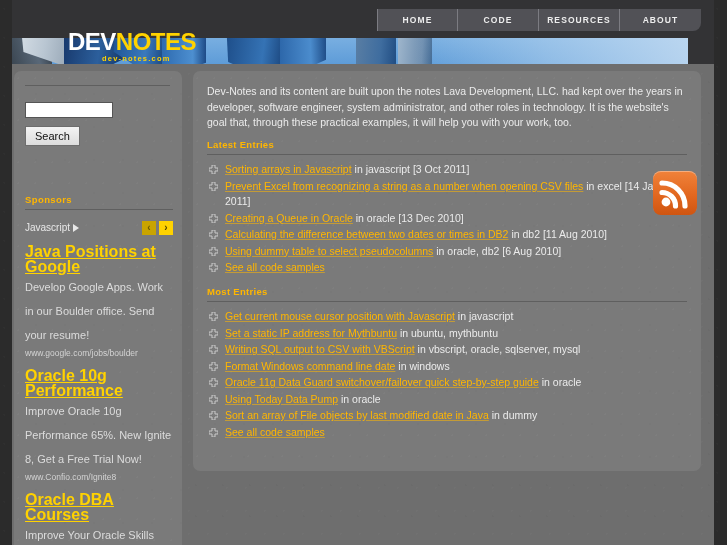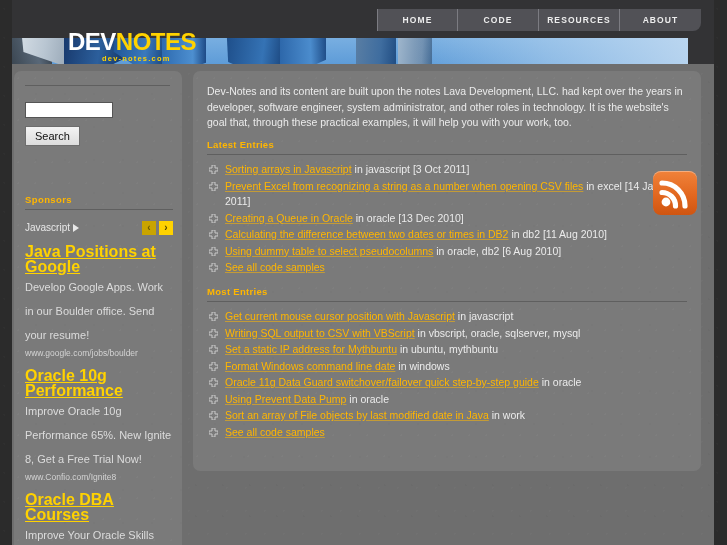--- a/index.html
+++ b/index.html
@@ -424,46 +424,46 @@
       <ul class="entry-list">
         <li><span class="bullet-icon">
               <svg width="9" height="9" viewBox="0 0 9 9">
                 <path d="M3 0h3v3h3v3H6v3H3V6H0V3h3z" fill="none" stroke="#c9c9c9" stroke-width="1"></path>
               </svg>
             </span><span class="entry-link">Get current mouse cursor position with Javascript</span><span class="entry-meta"> in javascript</span></li>
         <li><span class="bullet-icon">
               <svg width="9" height="9" viewBox="0 0 9 9">
                 <path d="M3 0h3v3h3v3H6v3H3V6H0V3h3z" fill="none" stroke="#c9c9c9" stroke-width="1"></path>
               </svg>
+            </span><span class="entry-link">Set a static IP address for Mythbuntu</span><span class="entry-meta"> in ubuntu, mythbuntu</span></li>
+        <li><span class="bullet-icon">
+              <svg width="9" height="9" viewBox="0 0 9 9">
+                <path d="M3 0h3v3h3v3H6v3H3V6H0V3h3z" fill="none" stroke="#c9c9c9" stroke-width="1"></path>
+              </svg>
             </span><span class="entry-link">Writing SQL output to CSV with VBScript</span><span class="entry-meta"> in vbscript, oracle, sqlserver, mysql</span></li>
         <li><span class="bullet-icon">
               <svg width="9" height="9" viewBox="0 0 9 9">
                 <path d="M3 0h3v3h3v3H6v3H3V6H0V3h3z" fill="none" stroke="#c9c9c9" stroke-width="1"></path>
               </svg>
-            </span><span class="entry-link">Set a static IP address for Mythbuntu</span><span class="entry-meta"> in ubuntu, mythbuntu</span></li>
-        <li><span class="bullet-icon">
-              <svg width="9" height="9" viewBox="0 0 9 9">
-                <path d="M3 0h3v3h3v3H6v3H3V6H0V3h3z" fill="none" stroke="#c9c9c9" stroke-width="1"></path>
-              </svg>
             </span><span class="entry-link">Format Windows command line date</span><span class="entry-meta"> in windows</span></li>
         <li><span class="bullet-icon">
               <svg width="9" height="9" viewBox="0 0 9 9">
                 <path d="M3 0h3v3h3v3H6v3H3V6H0V3h3z" fill="none" stroke="#c9c9c9" stroke-width="1"></path>
               </svg>
             </span><span class="entry-link">Oracle 11g Data Guard switchover/failover quick step-by-step guide</span><span class="entry-meta"> in oracle</span></li>
         <li><span class="bullet-icon">
               <svg width="9" height="9" viewBox="0 0 9 9">
                 <path d="M3 0h3v3h3v3H6v3H3V6H0V3h3z" fill="none" stroke="#c9c9c9" stroke-width="1"></path>
               </svg>
-            </span><span class="entry-link">Using Prevent Data Pump</span><span class="entry-meta"> in oracle</span></li>
-        <li><span class="bullet-icon">
-              <svg width="9" height="9" viewBox="0 0 9 9">
-                <path d="M3 0h3v3h3v3H6v3H3V6H0V3h3z" fill="none" stroke="#c9c9c9" stroke-width="1"></path>
-              </svg>
-            </span><span class="entry-link">Sort an array of File objects by last modified date in Java</span><span class="entry-meta"> in work</span></li>
+            </span><span class="entry-link">Using Today Data Pump</span><span class="entry-meta"> in oracle</span></li>
+        <li><span class="bullet-icon">
+              <svg width="9" height="9" viewBox="0 0 9 9">
+                <path d="M3 0h3v3h3v3H6v3H3V6H0V3h3z" fill="none" stroke="#c9c9c9" stroke-width="1"></path>
+              </svg>
+            </span><span class="entry-link">Sort an array of File objects by last modified date in Java</span><span class="entry-meta"> in dummy</span></li>
         <li><span class="bullet-icon">
               <svg width="9" height="9" viewBox="0 0 9 9">
                 <path d="M3 0h3v3h3v3H6v3H3V6H0V3h3z" fill="none" stroke="#c9c9c9" stroke-width="1"></path>
               </svg>
             </span><span class="entry-link">See all code samples</span><span class="entry-meta"></span></li>
       </ul>
     </div>
 
     <div id="rss-icon" title="RSS">
       <svg width="44" height="44" viewBox="0 0 44 44">

